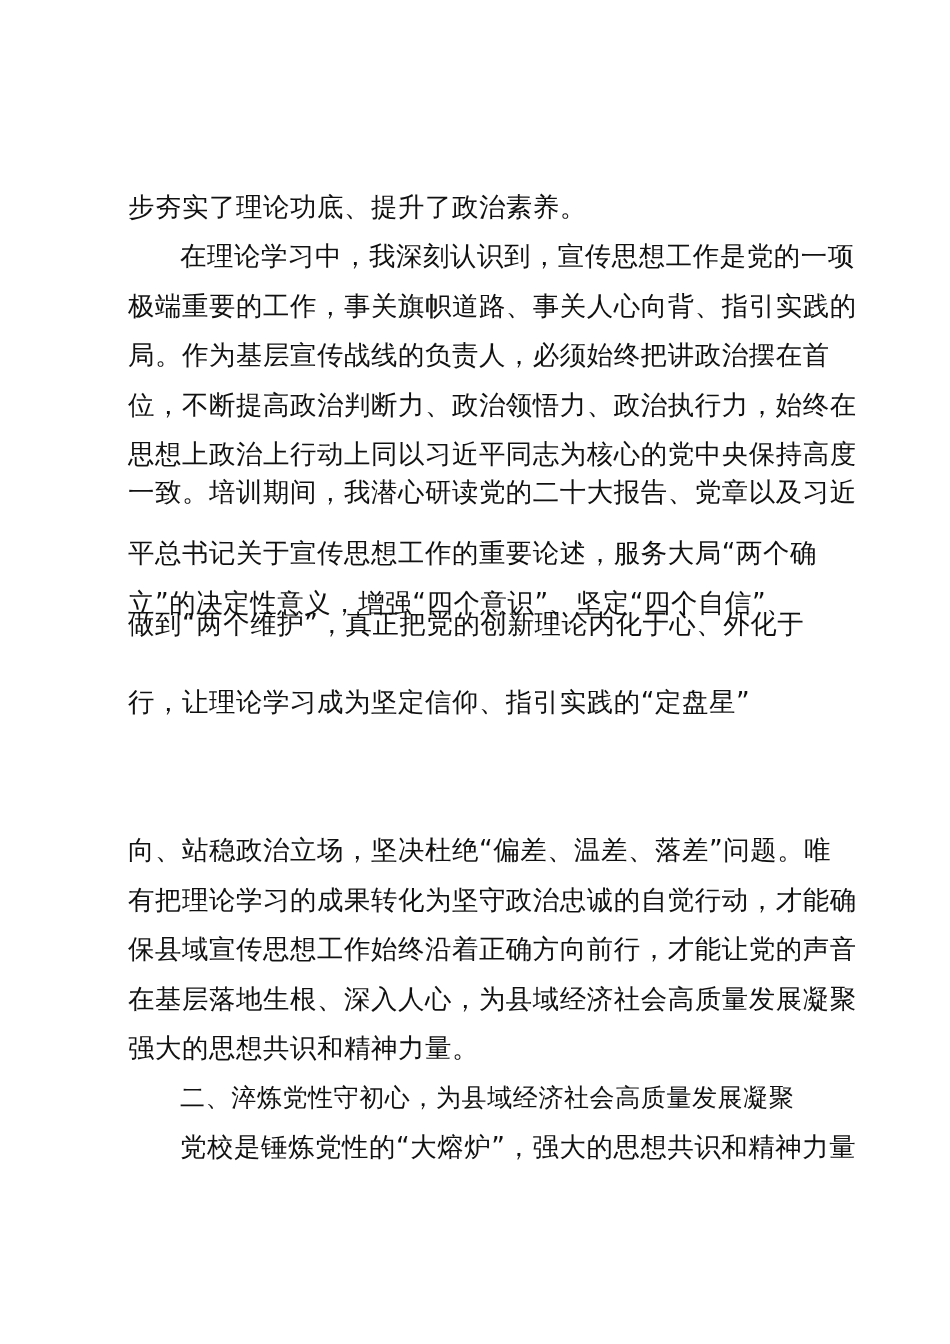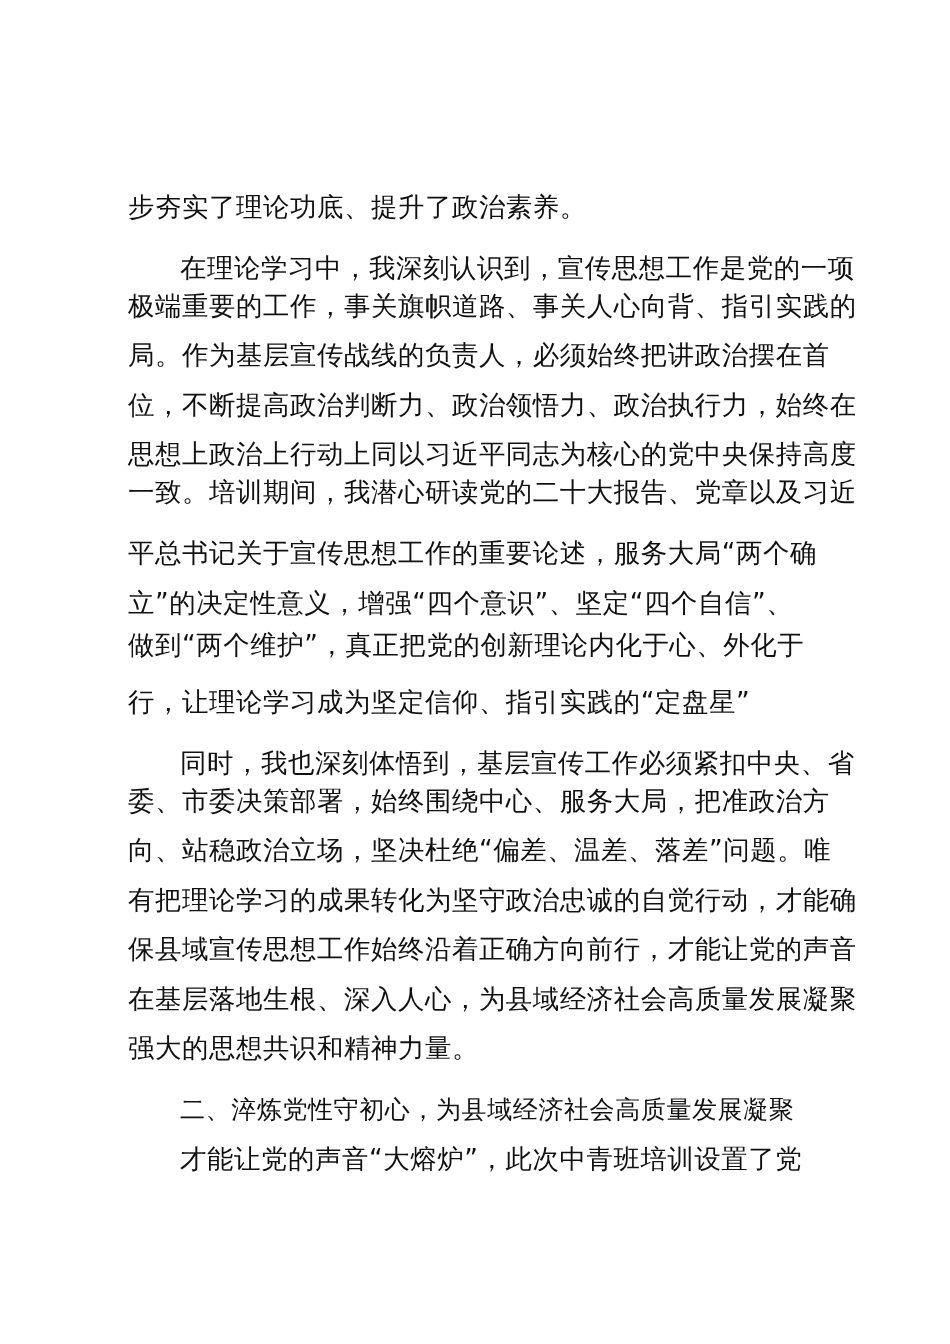--- a/index.html
+++ b/index.html
@@ -1,40 +1,38 @@
 <!DOCTYPE html>
 <html><head>
 <meta charset="utf-8">
 <style>
   html, body { margin:0; padding:0; background:#ffffff; }
   body { width:950px; height:1344px; position:relative; overflow:hidden;
          font-family:"DejaVu Sans", "Liberation Sans", sans-serif; color:#111111; }
   .page { position:absolute; left:0; top:0; width:950px; height:1344px; background:#ffffff; }
   .line { position:absolute; left:128px; width:710px; height:40px; font-size:26.4px;
           line-height:40px; white-space:nowrap; letter-spacing:0.6px; }
-  .indent { left:180px;margin-top:12px; }
+  .indent { left:180px; }
   .heading { font-size:25px; }
 </style>
 </head>
 <body>
 
 <div class="page">
   <div class="line" style="top:187px">步夯实了理论功底、提升了政治素养。</div>
   <div class="line indent" style="top:236px">在理论学习中，我深刻认识到，宣传思想工作是党的一项</div>
   <div class="line" style="top:286px">极端重要的工作，事关旗帜道路、事关人心向背、指引实践的</div>
   <div class="line" style="top:385px">位，不断提高政治判断力、政治领悟力、政治执行力，始终在</div>
   <div class="line" style="top:335px">局。作为基层宣传战线的负责人，必须始终把讲政治摆在首</div>
   <div class="line" style="top:434px">思想上政治上行动上同以习近平同志为核心的党中央保持高度</div>
   <div class="line" style="top:472px">一致。培训期间，我潜心研读党的二十大报告、党章以及习近</div>
   <div class="line" style="top:533px">平总书记关于宣传思想工作的重要论述，服务大局“两个确</div>
   <div class="line" style="top:583px">立”的决定性意义，增强“四个意识”、坚定“四个自信”、</div>
-  <div class="line" style="top:625px">做到“两个维护”，真正把党的创新理论内化于心、外化于</div>
+  <div class="line" style="top:604px">做到“两个维护”，真正把党的创新理论内化于心、外化于</div>
   <div class="line" style="top:682px">行，让理论学习成为坚定信仰、指引实践的“定盘星”</div>
-  <div class="line indent" style="top:731px">同时，我也深刻体悟到，基层宣传工作必须紧扣中央、省</div>
-  <div class="line" style="top:781px">委、市委决策部署，始终围绕中心、服务大局，把准政治方</div>
   <div class="line" style="top:830px">向、站稳政治立场，坚决杜绝“偏差、温差、落差”问题。唯</div>
   <div class="line" style="top:880px">有把理论学习的成果转化为坚守政治忠诚的自觉行动，才能确</div>
   <div class="line" style="top:929px">保县域宣传思想工作始终沿着正确方向前行，才能让党的声音</div>
   <div class="line" style="top:979px">在基层落地生根、深入人心，为县域经济社会高质量发展凝聚</div>
   <div class="line" style="top:1028px">强大的思想共识和精神力量。</div>
   <div class="line indent heading" style="top:1078px">二、淬炼党性守初心，为县域经济社会高质量发展凝聚</div>
-  <div class="line indent" style="top:1127px">才能让党的声音“大熔炉”，此次中青班培训设置了党</div>
+  <div class="line indent" style="top:1127px">党校是锤炼党性的“大熔炉”，强大的思想共识和精神力量</div>
 </div>
 
 </body></html>

